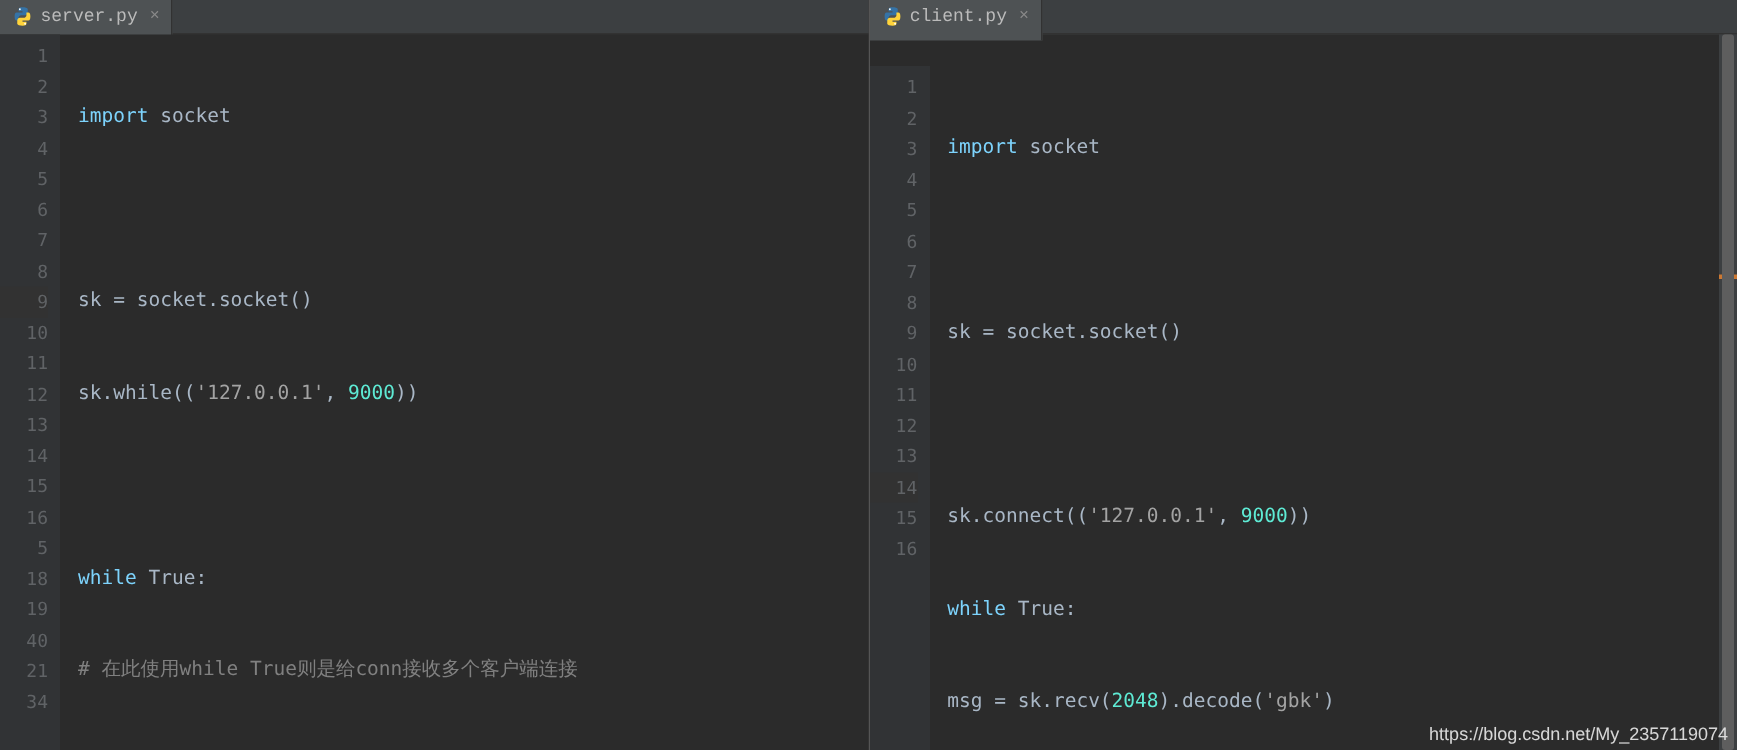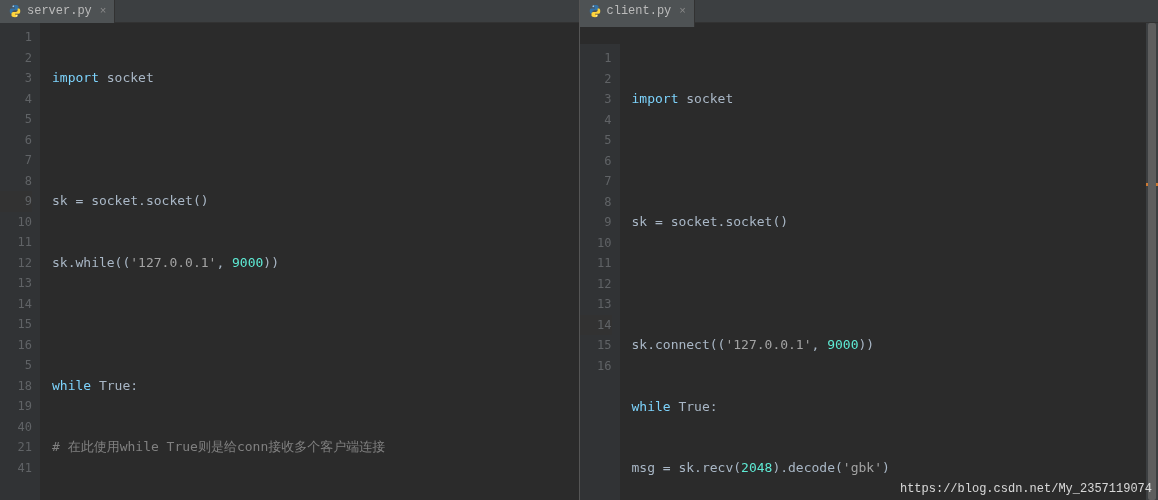--- a/index.html
+++ b/index.html
@@ -80,21 +80,21 @@
   left: 2px; width: 8px;
   background: #5e5e5e;
   border-radius: 2px;
 }
 .marker-y { position: absolute; left: 0; width: 12px; height: 3px; background: #cc7832; }
 .watermark {
   position: absolute;
   right: 6px; bottom: 4px;
   color: #eaeaea;
   font-size: 12px;
-  font-family: Liberation Mono, monospace;
+  font-family: Liberation Sans, sans-serif;
   opacity: 0.9;
   margin-left: 26px;
 }
 .py-icon svg { width: 14px; height: 14px; }
 </style>
 </head>
 <body>
 
 <div class="split">
 
@@ -129,21 +129,21 @@
         <div>12</div>
         <div>13</div>
         <div>14</div>
         <div>15</div>
         <div>16</div>
         <div>5</div>
         <div>18</div>
         <div>19</div>
         <div>40</div>
         <div>21</div>
-        <div>41</div>
+        <div>34</div>
       </div>
       <div class="code">
         <div class="line"><span class="kw">import</span><span> socket</span></div>
         <div class="line"></div>
         <div class="line"><span>sk = socket.socket()</span></div>
         <div class="line"><span>sk.while((</span><span class="str">'127.0.0.1'</span><span>, </span><span class="num">9000</span><span>))</span></div>
         <div class="line"></div>
         <div class="line"><span class="kw">while</span><span> True:</span></div>
         <div class="line">    <span class="com"># 在此使用while True则是给conn接收多个客户端连接</span></div>
         

